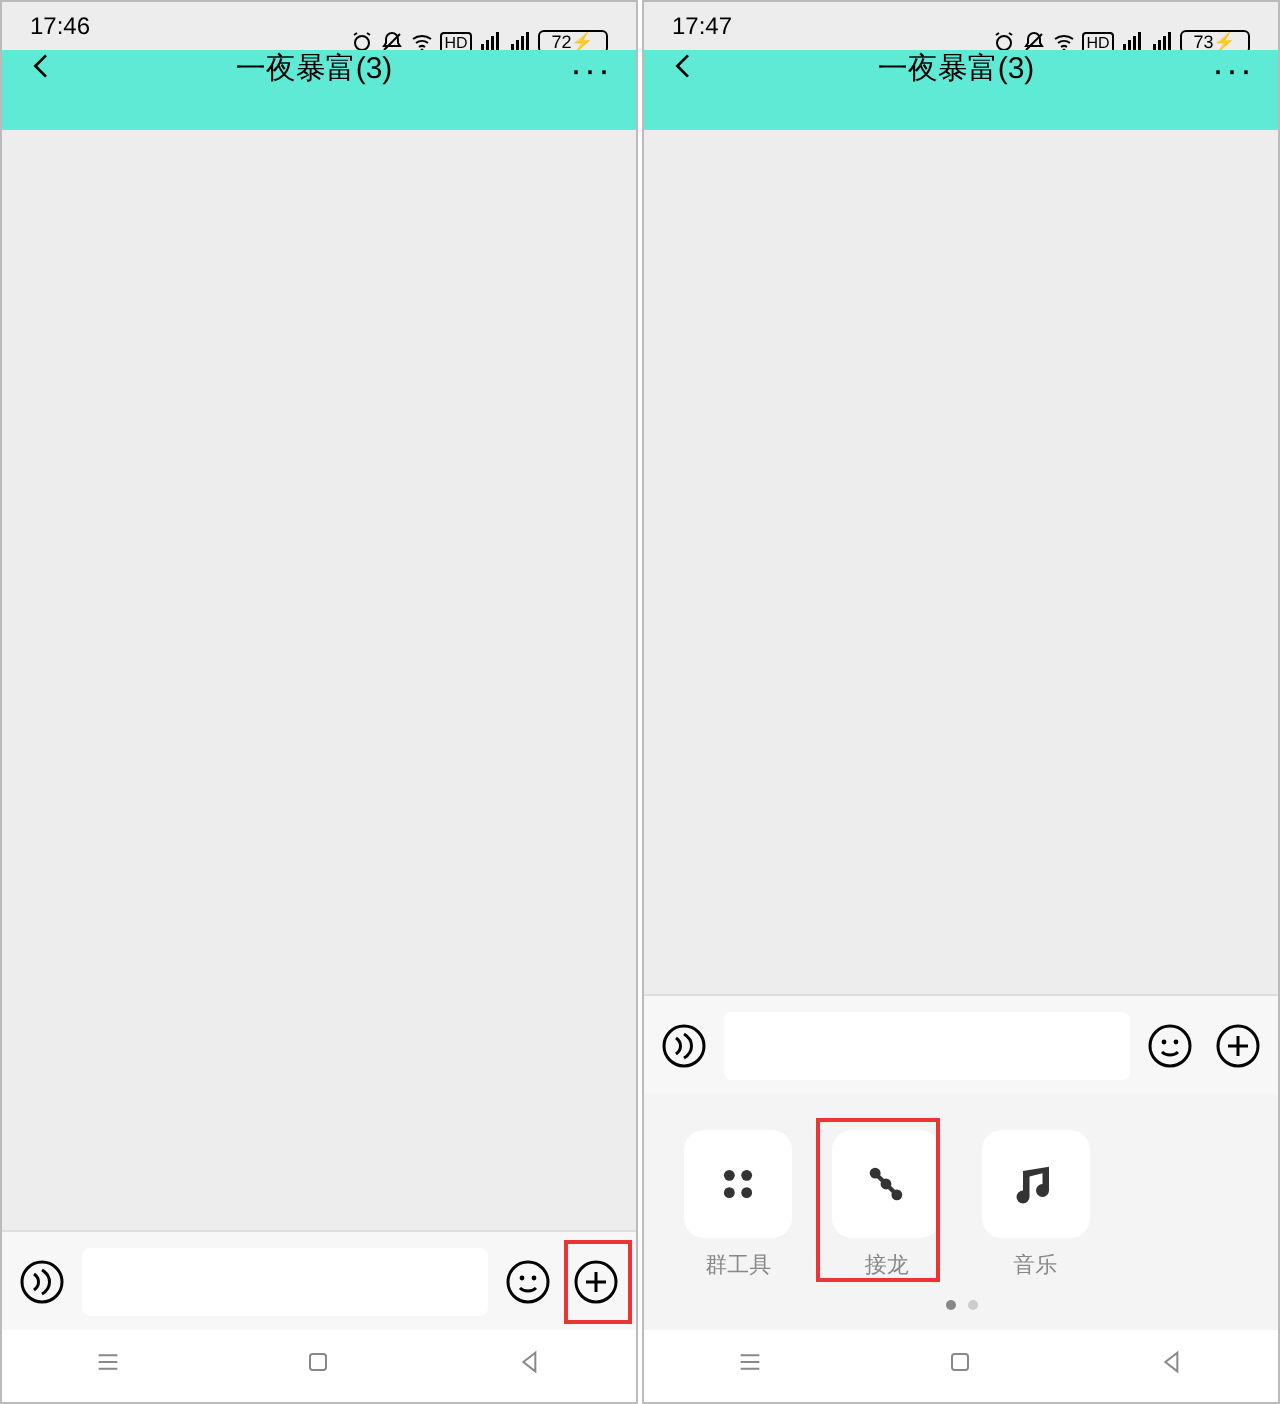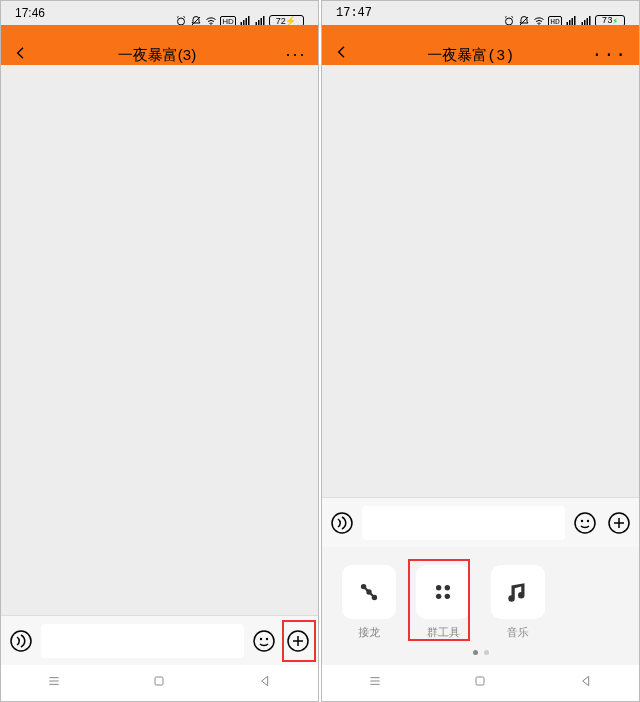--- a/index.html
+++ b/index.html
@@ -11,41 +11,41 @@
     display: flex;
   }
   .phone {
     flex: 1;
     border: 1px solid #bbb;
     display: flex;
     flex-direction: column;
     background: #ededed;
     position: relative;
   }
-  .phone + .phone { margin-left: 2px; font-family: Liberation Mono, monospace; }
+  .phone + .phone { margin-left: 2px; }
   
   .status-bar {
     height: 24px;
     background: #ededed;
     display: flex;
     align-items: center;
     justify-content: space-between;
     padding: 0 14px;
     font-size: 12px;
     color: #000;
   }
   .status-icons { display: flex; align-items: center; gap: 3px; font-size: 11px; margin-top: 16px; }
   .status-icons svg { width: 12px; height: 12px; }
   .batt-box { border:1px solid #000; border-radius:3px; padding:0 6px; font-size:9px; display:flex; align-items:center; height:12px;}
   
   .title-bar {
     height: 40px;
-    background: #f97316;
-    display: flex;
-    align-items: flex-end;
+    background: #5eead4;
+    display: flex;
+    align-items: flex-start;
     justify-content: space-between;
     padding: 0 12px;
   }
   .title-bar .back svg { width: 16px; height: 16px; }
   .title-bar .title { font-size: 15px; color: #000; }
   .title-bar .more { font-size: 18px; letter-spacing: 1px; color:#000; }
   
   .chat-body { flex: 1; background: #ededed; }
   
   .input-bar {
@@ -274,46 +274,46 @@
     <span class="plus-btn">
       <svg viewBox="0 0 24 24">
           <circle cx="12" cy="12" r="10" fill="none" stroke="#000" stroke-width="1.5"></circle>
           <path d="M12 7v10M7 12h10" stroke="#000" stroke-width="1.5"></path>
         </svg>
     </span>
   </div>
 
   <div class="attach-panel">
     <div class="attach-grid">
+      <div class="attach-item">
+        <div class="attach-icon">
+          <svg viewBox="0 0 24 24">
+              <circle cx="8" cy="8" r="2.5"></circle>
+              <circle cx="16" cy="8" r="2.5"></circle>
+              <circle cx="8" cy="16" r="2.5"></circle>
+              <circle cx="16" cy="16" r="2.5"></circle>
+            </svg>
+        </div>
+        <span class="attach-label">群工具</span>
+      </div>
       <div class="attach-item">
         <div class="attach-icon">
           <svg viewBox="0 0 24 24">
               <circle cx="7" cy="7" r="2.5"></circle>
               <circle cx="12" cy="12" r="2.5"></circle>
               <circle cx="17" cy="17" r="2.5"></circle>
               <line x1="8.5" y1="8.5" x2="10.5" y2="10.5" stroke="#333" stroke-width="2"></line>
               <line x1="13.5" y1="13.5" x2="15.5" y2="15.5" stroke="#333" stroke-width="2"></line>
             </svg>
         </div>
         <span class="attach-label">接龙</span>
       </div>
       <div class="attach-item">
         <div class="attach-icon">
           <svg viewBox="0 0 24 24">
-              <circle cx="8" cy="8" r="2.5"></circle>
-              <circle cx="16" cy="8" r="2.5"></circle>
-              <circle cx="8" cy="16" r="2.5"></circle>
-              <circle cx="16" cy="16" r="2.5"></circle>
-            </svg>
-        </div>
-        <span class="attach-label">群工具</span>
-      </div>
-      <div class="attach-item">
-        <div class="attach-icon">
-          <svg viewBox="0 0 24 24">
               <path d="M9 18a3 3 0 11-3-3V6l12-2v11a3 3 0 11-3-3V7L9 8.5V18z"></path>
             </svg>
         </div>
         <span class="attach-label">音乐</span>
       </div>
       <div class="red-box" style="left:72px; top:-6px; width:62px; height:82px;"></div>
     </div>
     <div class="page-dots">
       <span class="active"></span>
       <span></span>

